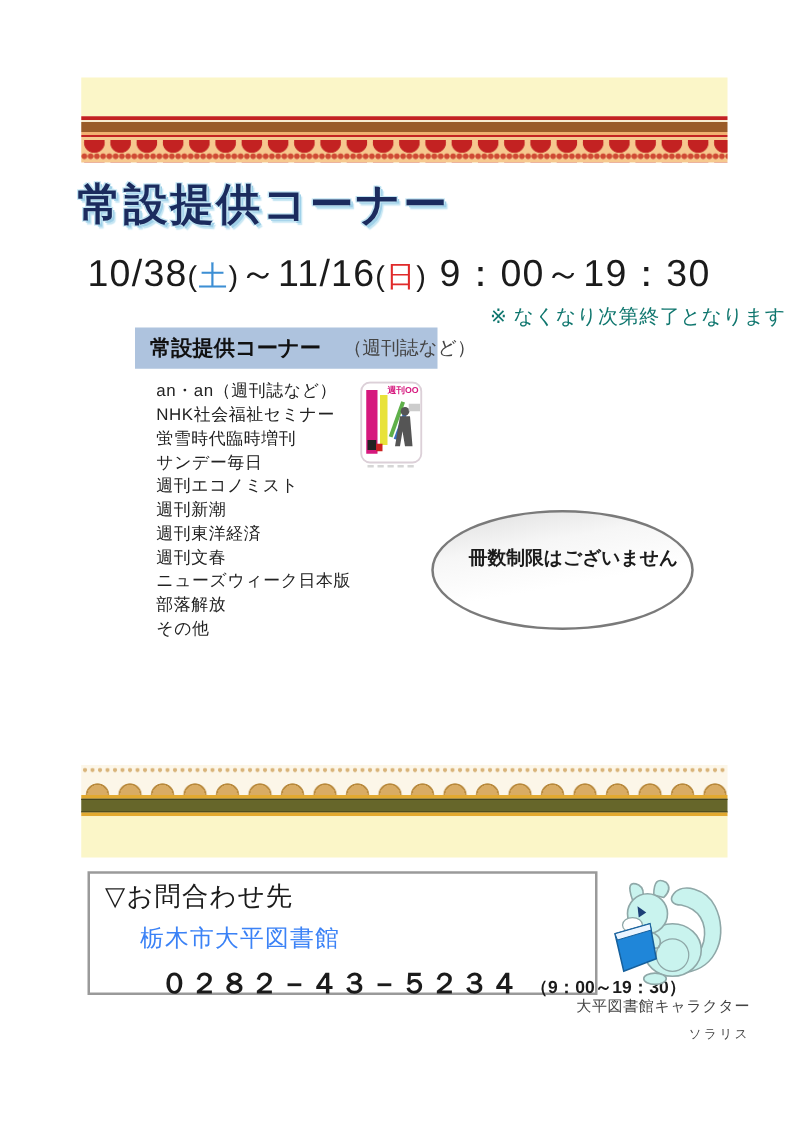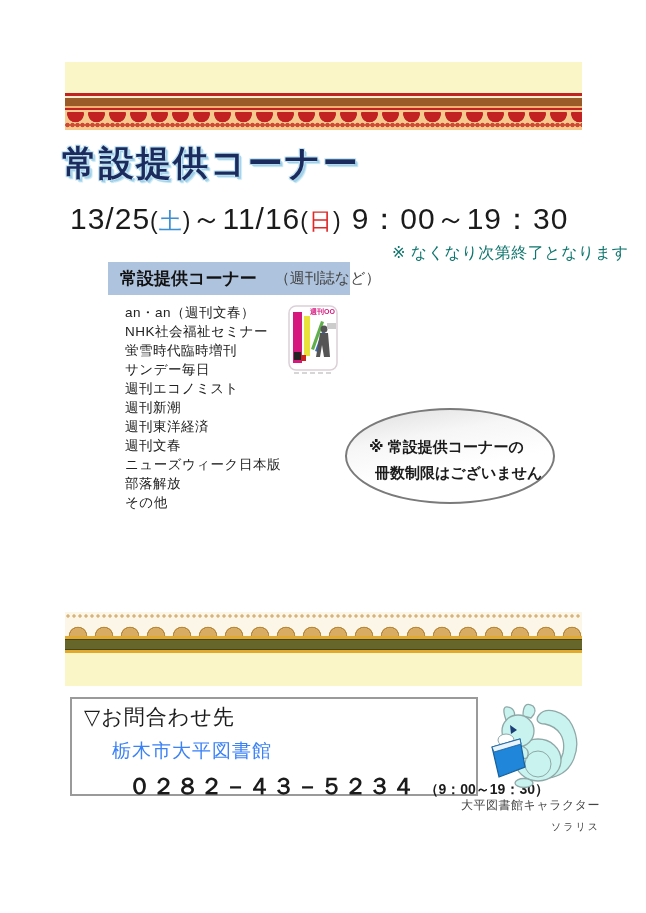--- a/index.html
+++ b/index.html
@@ -86,32 +86,32 @@
 
   <div class="top-border">
     <div class="tb-cream"></div>
     <div class="tb-stripes"></div>
     <div class="tb-scallop"></div>
   </div>
 
   <div class="title">常設提供コーナー</div>
 
   <div class="date-line">
-    <span>13/25</span><span class="paren">(</span><span class="day-sat">土</span><span class="paren">)</span><span>～</span><span>11/16</span><span class="paren">(</span><span class="day-sun">日</span><span class="paren">)</span><span class="time">9：00～19：30</span>
+    <span>10/38</span><span class="paren">(</span><span class="day-sat">土</span><span class="paren">)</span><span>～</span><span>11/16</span><span class="paren">(</span><span class="day-sun">日</span><span class="paren">)</span><span class="time">9：00～19：30</span>
   </div>
 
   <div class="stock-note">※ なくなり次第終了となります</div>
 
   <div class="section-header">
     <span class="main">常設提供コーナー</span>
     <span class="sub">（週刊誌など）</span>
   </div>
 
   <div class="mag-list">
-      <div class="mag-item">an・an（週刊文春）</div>
+      <div class="mag-item">an・an（週刊誌など）</div>
       <div class="mag-item">NHK社会福祉セミナー</div>
       <div class="mag-item">蛍雪時代臨時増刊</div>
       <div class="mag-item">サンデー毎日</div>
       <div class="mag-item">週刊エコノミスト</div>
       <div class="mag-item">週刊新潮</div>
       <div class="mag-item">週刊東洋経済</div>
       <div class="mag-item">週刊文春</div>
       <div class="mag-item">ニューズウィーク日本版</div>
       <div class="mag-item">部落解放</div>
       <div class="mag-item">その他</div>
@@ -129,21 +129,20 @@
       <circle cx="36" cy="24" r="3.5" fill="#555555"></circle>
       <path d="M32,28 L40,28 L42,52 L36,52 L34,40 L32,52 L28,52 Z" fill="#555555"></path>
       <rect x="39" y="18" width="9" height="6" fill="#cccccc"></rect>
       <text x="22" y="9" font-size="7" font-weight="bold" fill="#d6187e">週刊OO</text>
       <path d="M6,68 H44" stroke="#bbb" stroke-width="2" stroke-dasharray="5 3" opacity="0.6"></path>
     </svg>
   </div>
 
   <div class="balloon">
     <div class="balloon-text">
-      <div>※ 常設提供コーナーの</div>
       <div class="l2">冊数制限はございません</div>
     </div>
   </div>
 
   <div class="bottom-border">
     <div class="bb-scallop"></div>
     <div class="bb-gold"></div>
     <div class="bb-olive"></div>
     <div class="bb-gold"></div>
     <div class="bb-cream"></div>

